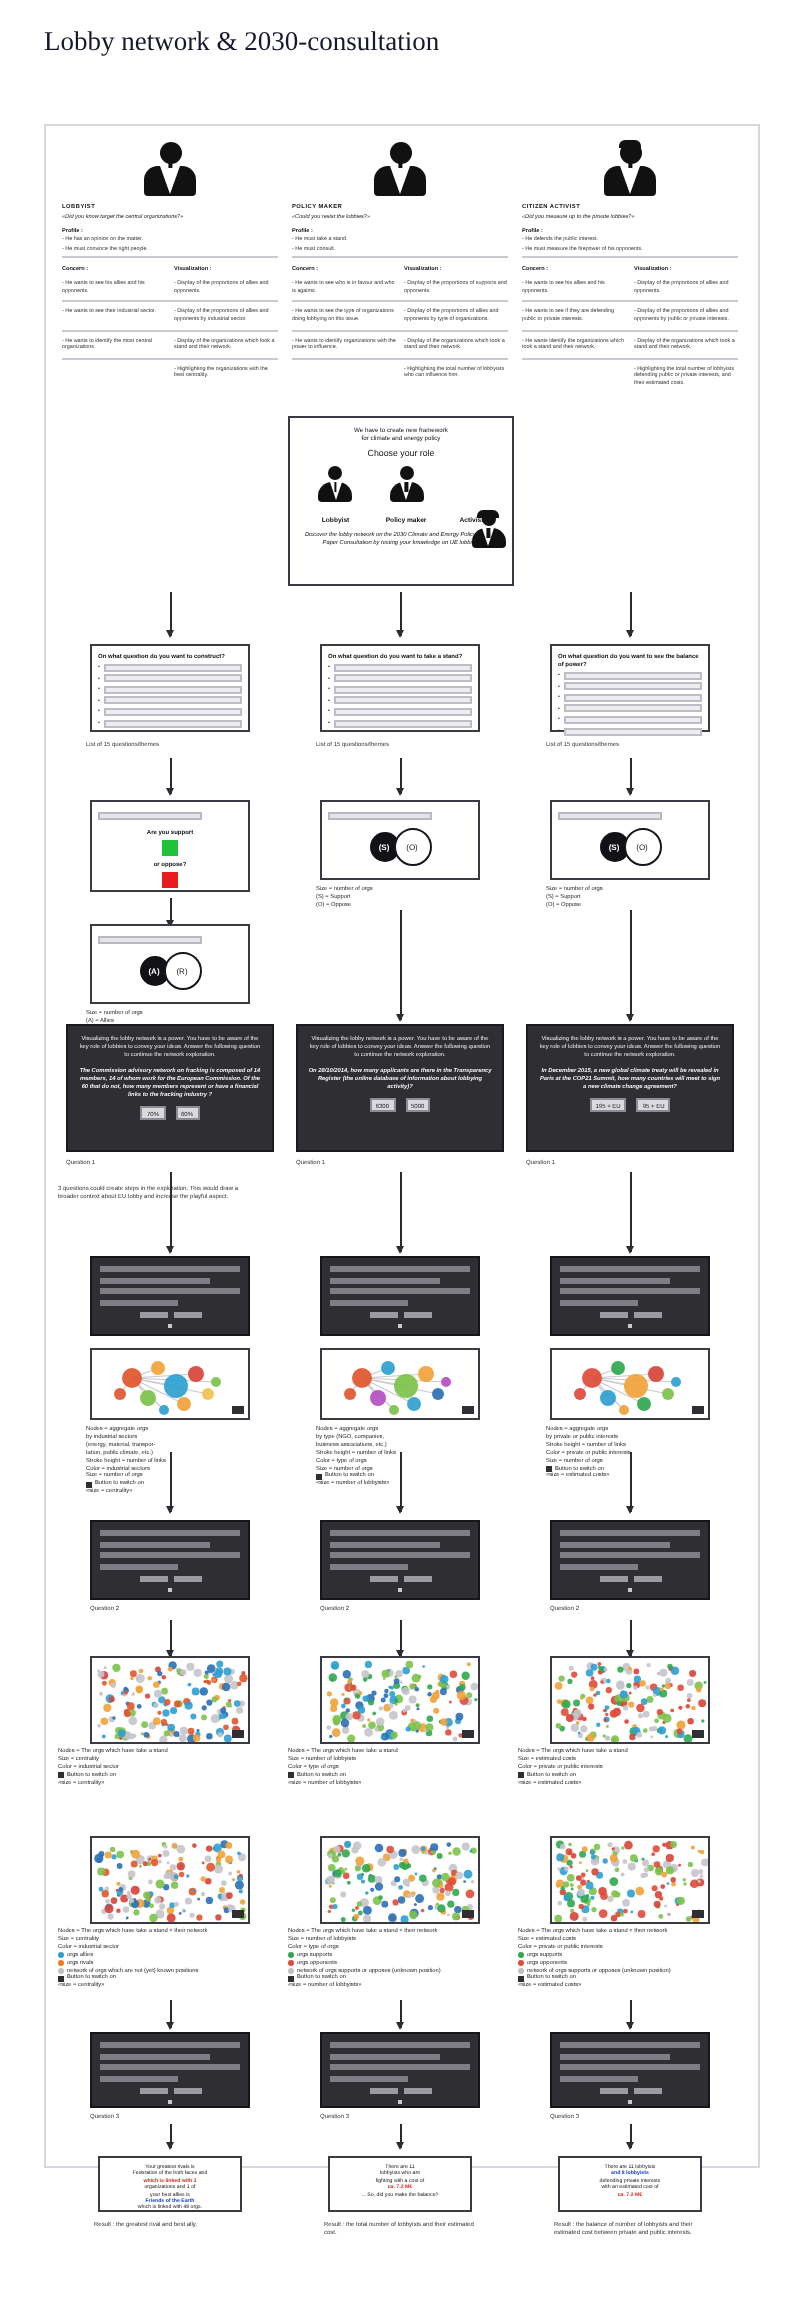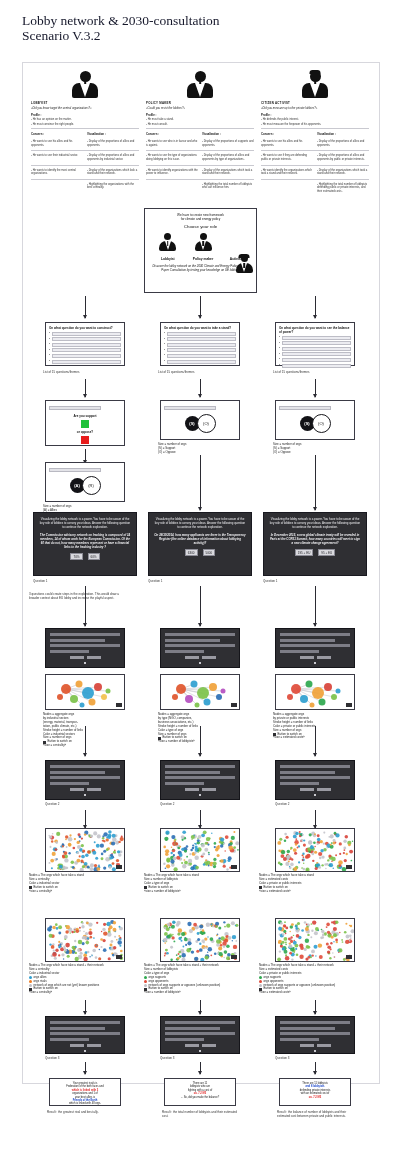--- a/index.html
+++ b/index.html
@@ -93,21 +93,20 @@
 
   .qlabel{position:absolute;font-size:3px;color:#333;}
 </style>
 </head>
 <body>
 
 <div id="stage">
 
   <div class="title">
     <div>Lobby network &amp; 2030-consultation</div>
-    <div>Scenario V.3.2</div>
   </div>
 
   <div class="board"></div>
 
   <div id="dyn">
       <div class="persona p0">
         <div class="pfig">
           <div class="av big">
             <div class="head"></div>
             <div class="body"></div>

